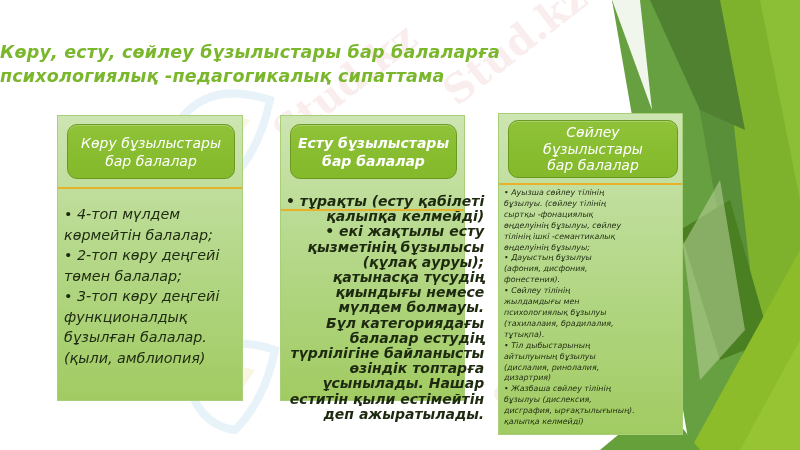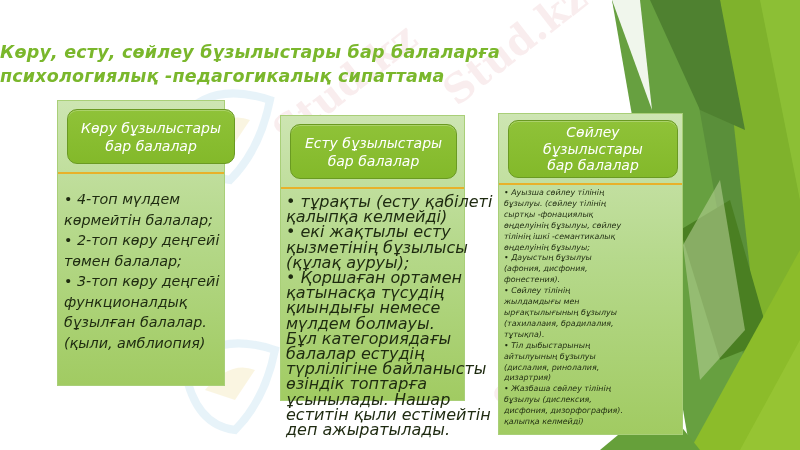--- a/index.html
+++ b/index.html
@@ -37,29 +37,29 @@
     color: #ffffff; font-style: italic; text-align: center;
     display: flex; align-items: center; justify-content: center;
     box-shadow: inset 0 1px 0 rgba(255,255,255,0.25);
   }
   .pill span { display: block; }
   .card-body {
     position: absolute; color: #1e2a10; font-style: italic;
   }
   .card-body .line { display: block; white-space: nowrap; }
 
-  #card1 { left: 57px; top: 100px; width: 168px; height: 286px; }
+  #card1 { left: 57px; top: 115px; width: 186px; height: 286px; }
   #card1 .card-header { height: 73px; }
   #card1 .pill { left: 9px; top: 8px; width: 168px; height: 55px; font-size: 14px; line-height: 18px; }
   #card1 .card-body { left: 6px; top: 88px; font-size: 14.3px; line-height: 20.5px; }
 
   #card2 { left: 280px; top: 115px; width: 185px; height: 286px; }
-  #card2 .card-header { height: 73px; }
+  #card2 .card-header { height: 95px; font-weight: bold; }
   #card2 .pill { left: 9px; top: 8px; width: 167px; height: 55px; font-size: 14px; line-height: 18px; }
-  #card2 .card-body { left: 5px; top: 78px; font-size: 16px; line-height: 15.2px; font-weight: normal; }
+  #card2 .card-body { left: 5px; top: 78px; font-size: 14px; line-height: 15.2px; font-weight: bold; text-align: right; }
 
   #card3 { left: 498px; top: 113px; width: 185px; height: 322px; }
   #card3 .card-header { height: 71px; }
   #card3 .pill { left: 9px; top: 6px; width: 170px; height: 58px; font-size: 14px; line-height: 16.5px; }
   #card3 .card-body { left: 5px; top: 74px; font-size: 7.9px; line-height: 10.9px; font-weight: normal; }
 </style>
 </head>
 <body>
 
 <svg class="bg-shapes" width="800" height="450" viewBox="0 0 800 450">
@@ -125,21 +125,20 @@
         <span>бар балалар</span>
       </div>
     </div>
   </div>
   <div class="card-body">
     <span class="line">• тұрақты (есту қабілеті</span>
     <span class="line">қалыпқа келмейді)</span>
     <span class="line">• екі жақтылы есту</span>
     <span class="line">қызметінің бұзылысы</span>
     <span class="line">(құлақ ауруы);</span>
-    <span class="line">• Қоршаған ортамен</span>
     <span class="line">қатынасқа түсудің</span>
     <span class="line">қиындығы немесе</span>
     <span class="line">мүлдем болмауы.</span>
     <span class="line">Бұл категориядағы</span>
     <span class="line">балалар естудің</span>
     <span class="line">түрлілігіне байланысты</span>
     <span class="line">өзіндік топтарға</span>
     <span class="line">ұсынылады. Нашар</span>
     <span class="line">еститін қыли естімейтін</span>
     <span class="line">деп ажыратылады.</span>
@@ -161,25 +160,25 @@
     <span class="line">бұзылуы. (сөйлеу тілінің</span>
     <span class="line">сыртқы -фонациялық</span>
     <span class="line">өңделуінің бұзылуы, сөйлеу</span>
     <span class="line">тілінің ішкі -семантикалық</span>
     <span class="line">өңделуінің бұзылуы;</span>
     <span class="line">• Дауыстың бұзылуы</span>
     <span class="line">(афония, дисфония,</span>
     <span class="line">фонестения).</span>
     <span class="line">• Сөйлеу тілінің</span>
     <span class="line">жылдамдығы мен</span>
-    <span class="line">ырғақтылығының бұзылуы</span>
+    <span class="line">психологиялық бұзылуы</span>
     <span class="line">(тахилалаия, брадилалия,</span>
     <span class="line">тұтықпа).</span>
     <span class="line">• Тіл дыбыстарының</span>
     <span class="line">айтылуының бұзылуы</span>
     <span class="line">(дислалия, ринолалия,</span>
     <span class="line">дизартрия)</span>
     <span class="line">• Жазбаша сөйлеу тілінің</span>
     <span class="line">бұзылуы (дислексия,</span>
-    <span class="line">дисфония, дизорфография).</span>
+    <span class="line">дисграфия, ырғақтылығының).</span>
     <span class="line">қалыпқа келмейді)</span>
   </div>
 </div>
 
 </body></html>

